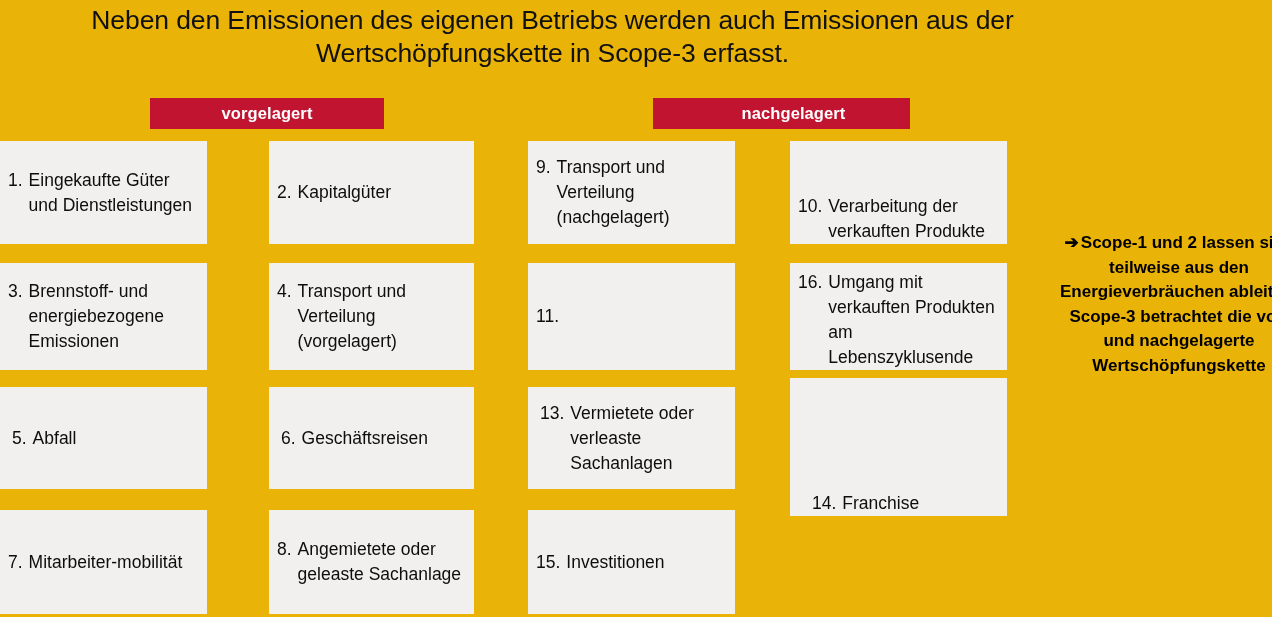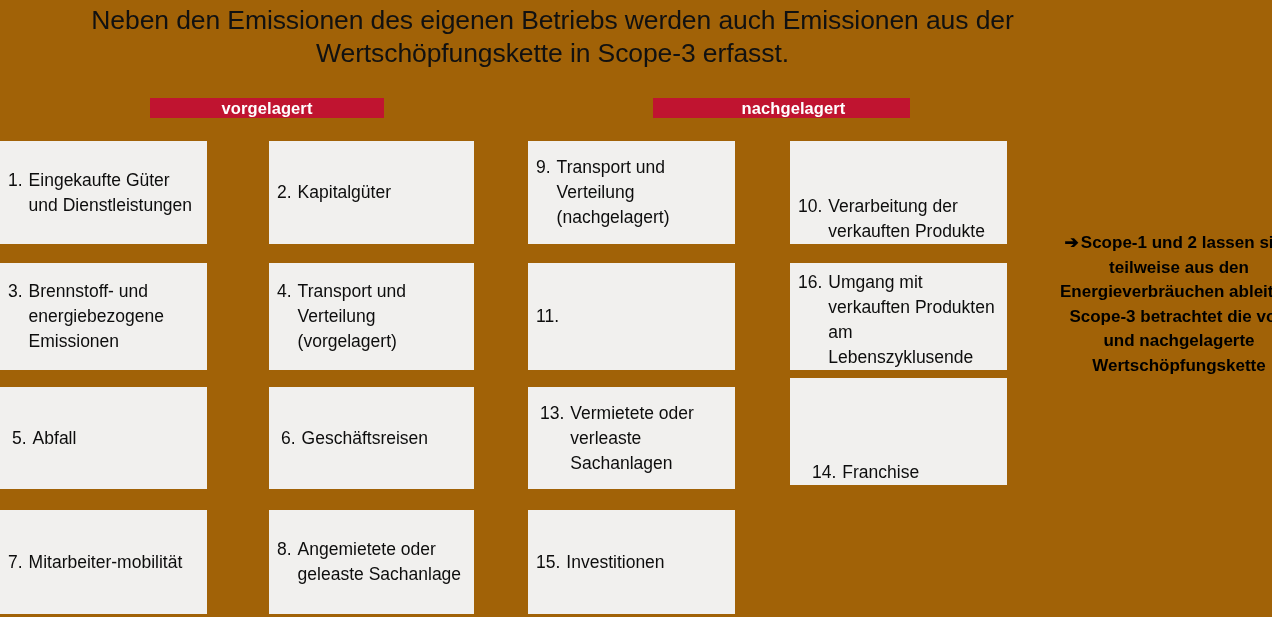--- a/index.html
+++ b/index.html
@@ -9,42 +9,42 @@
   }
   body {
     font-family: "Liberation Sans", sans-serif;
     color: #0d0d0d;
   }
   #page {
     position: relative;
     width: 1272px;
     height: 617px;
     overflow: hidden;
-    background: #a16207;
+    background: #eab308;
   }
 
   
   #title {
     position: absolute;
     left: 60px;
     top: 4px;
     width: 985px;
     text-align: center;
     font-size: 26.5px;
     line-height: 33px;
     font-weight: 400;
     color: #111111;
     letter-spacing: -0.1px;
   }
   #title .line { display: block; }
 
   
   .band {
     position: absolute;
-    height: 20px;
+    height: 31px;
     background: #C01430;
     color: #ffffff;
     font-size: 16.5px;
     font-weight: 700;
     display: flex;
     align-items: center;
     justify-content: center;
     letter-spacing: 0.1px;
   }
   #band-upstream   { left: 150px; top: 98px; width: 234px; }
@@ -79,21 +79,21 @@
   .col1 { left: 0px;   width: 207px; }
   .col2 { left: 269px; width: 205px; }
   .col3 { left: 528px; width: 207px; }
   .col4 { left: 790px; width: 217px; align-items: flex-end; }
 
   
   .row1 { top: 141px; height: 103px; }
   .row2 { top: 263px; height: 107px; }
   .row3 { top: 387px; height: 102px; padding-left: 12px; }
   .row4 { top: 510px; height: 104px; }
-  .row3b { top: 378px; height: 107px; padding-left: 22px; }   
+  .row3b { top: 378px; height: 138px; padding-left: 22px; }   
 
   
   #note {
     position: absolute;
     left: 1022px;
     top: 231px;
     width: 250px;
     text-align: center;
     font-size: 17px;
     line-height: 24.5px;

